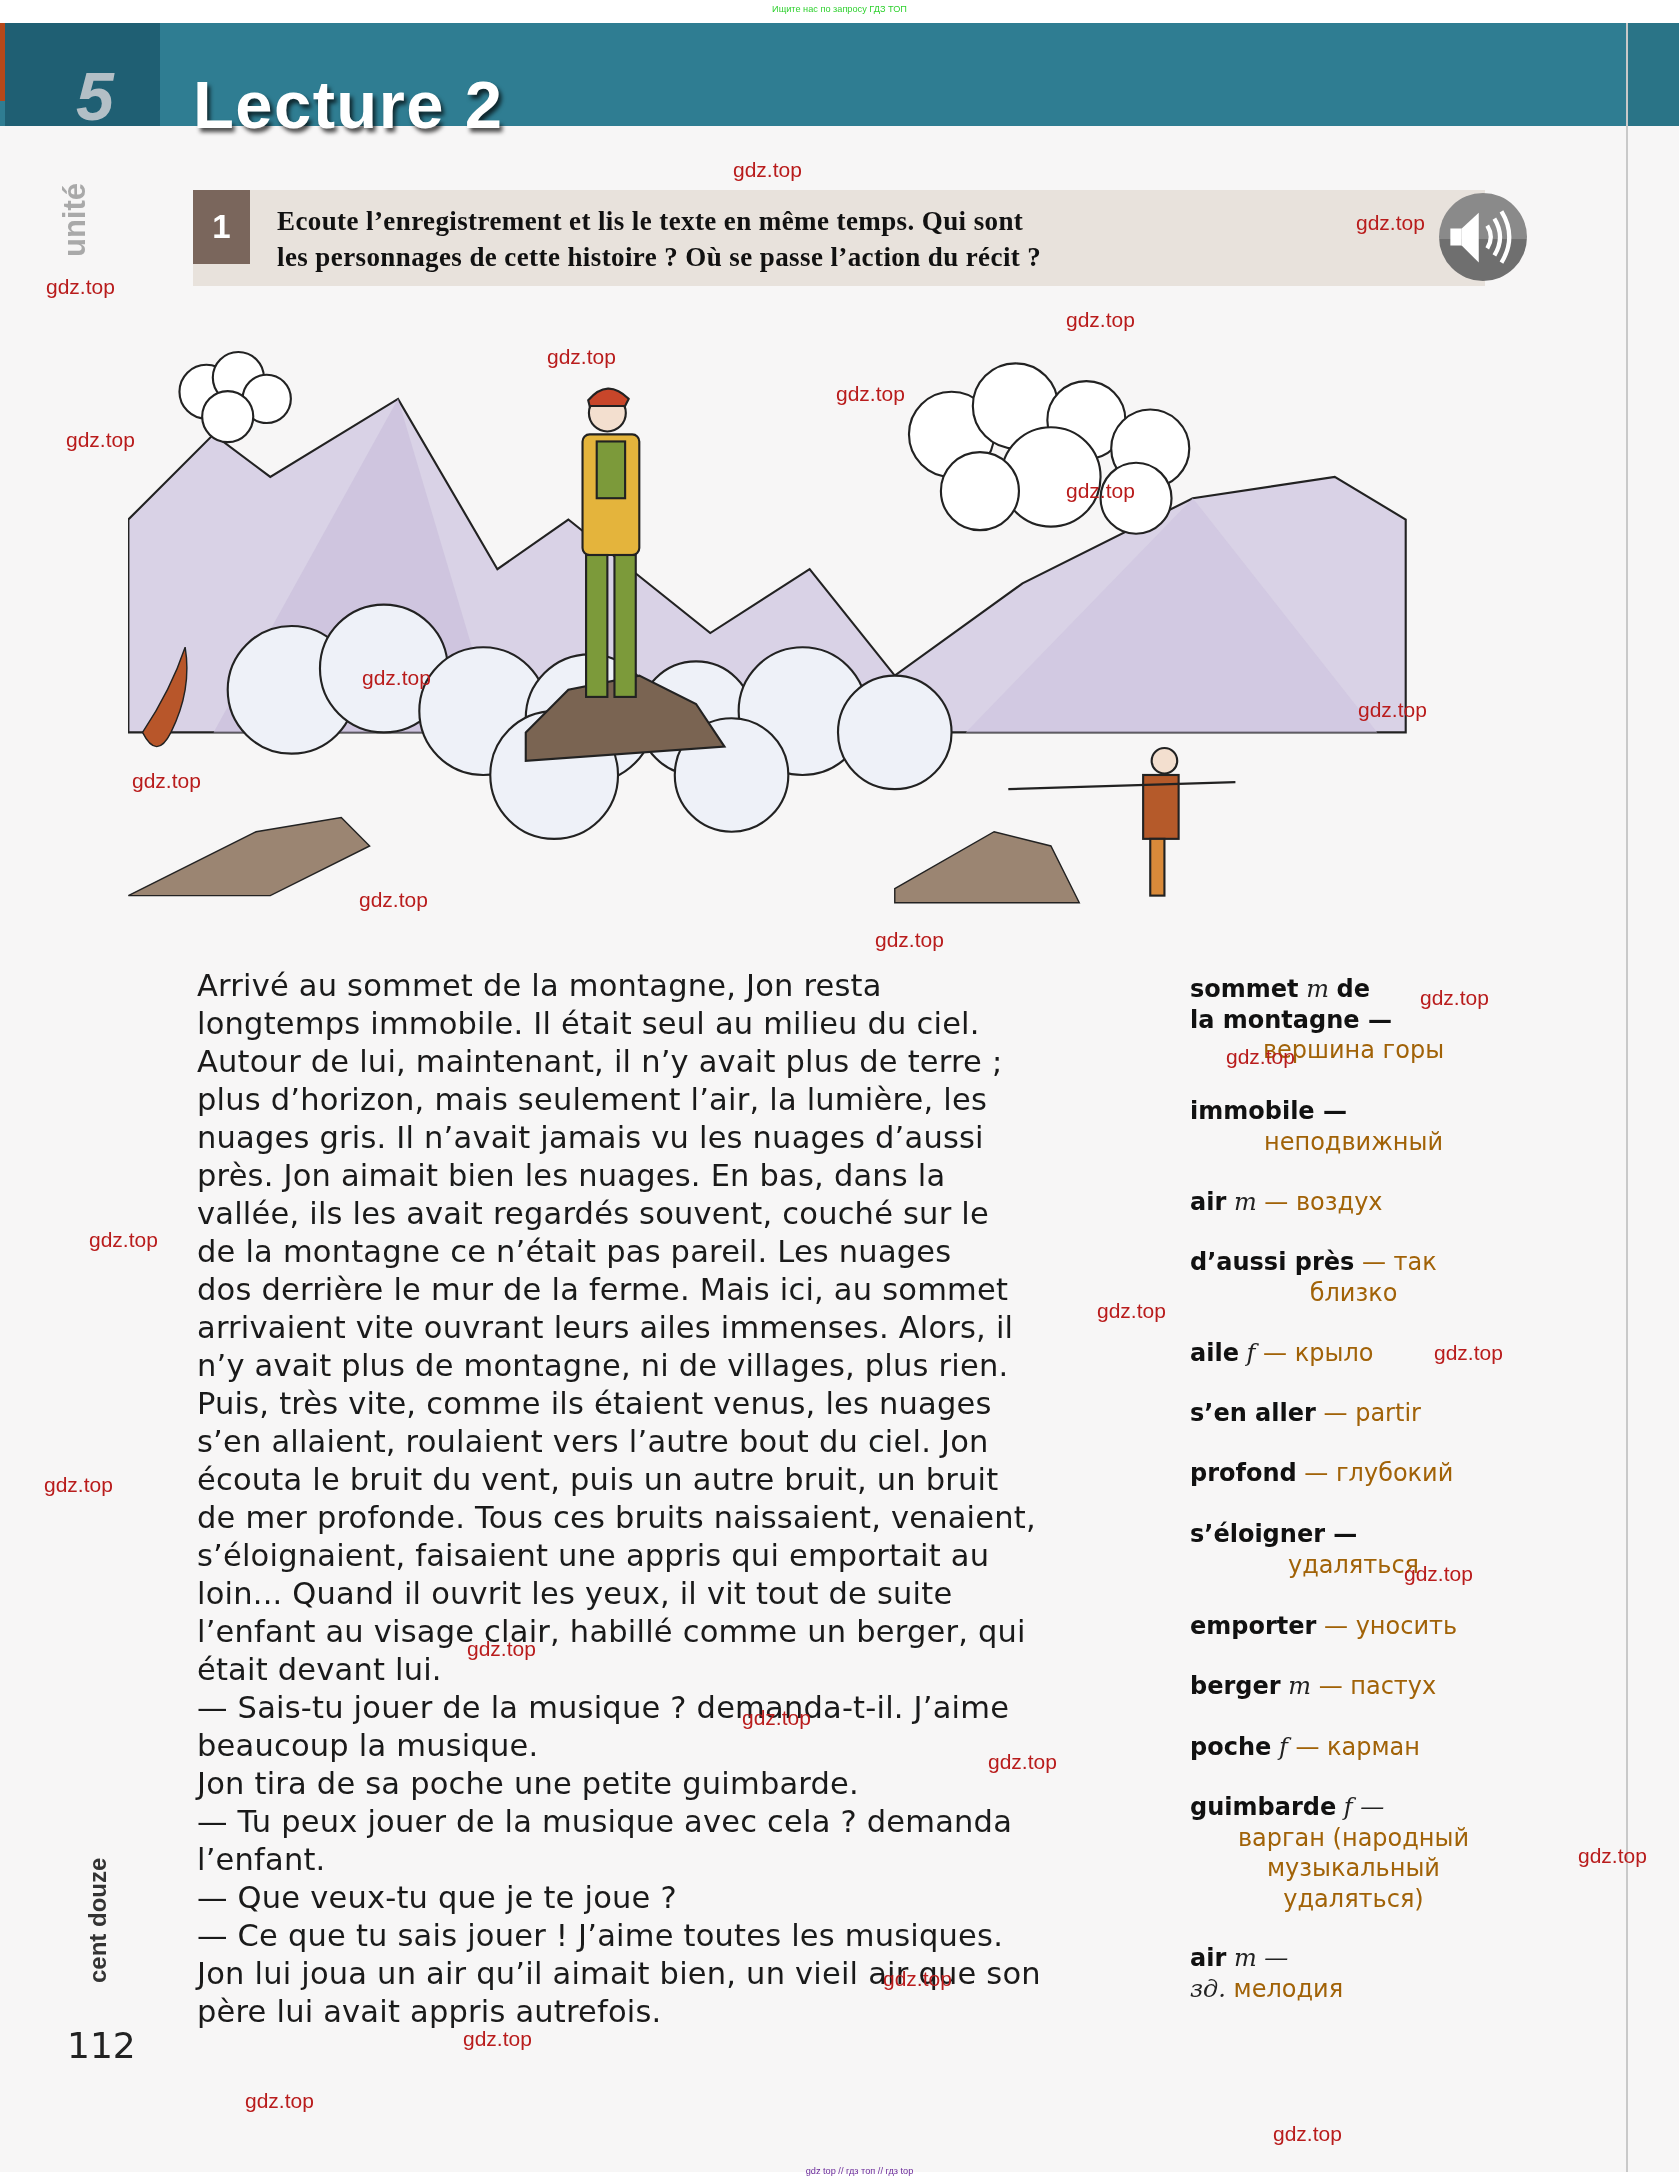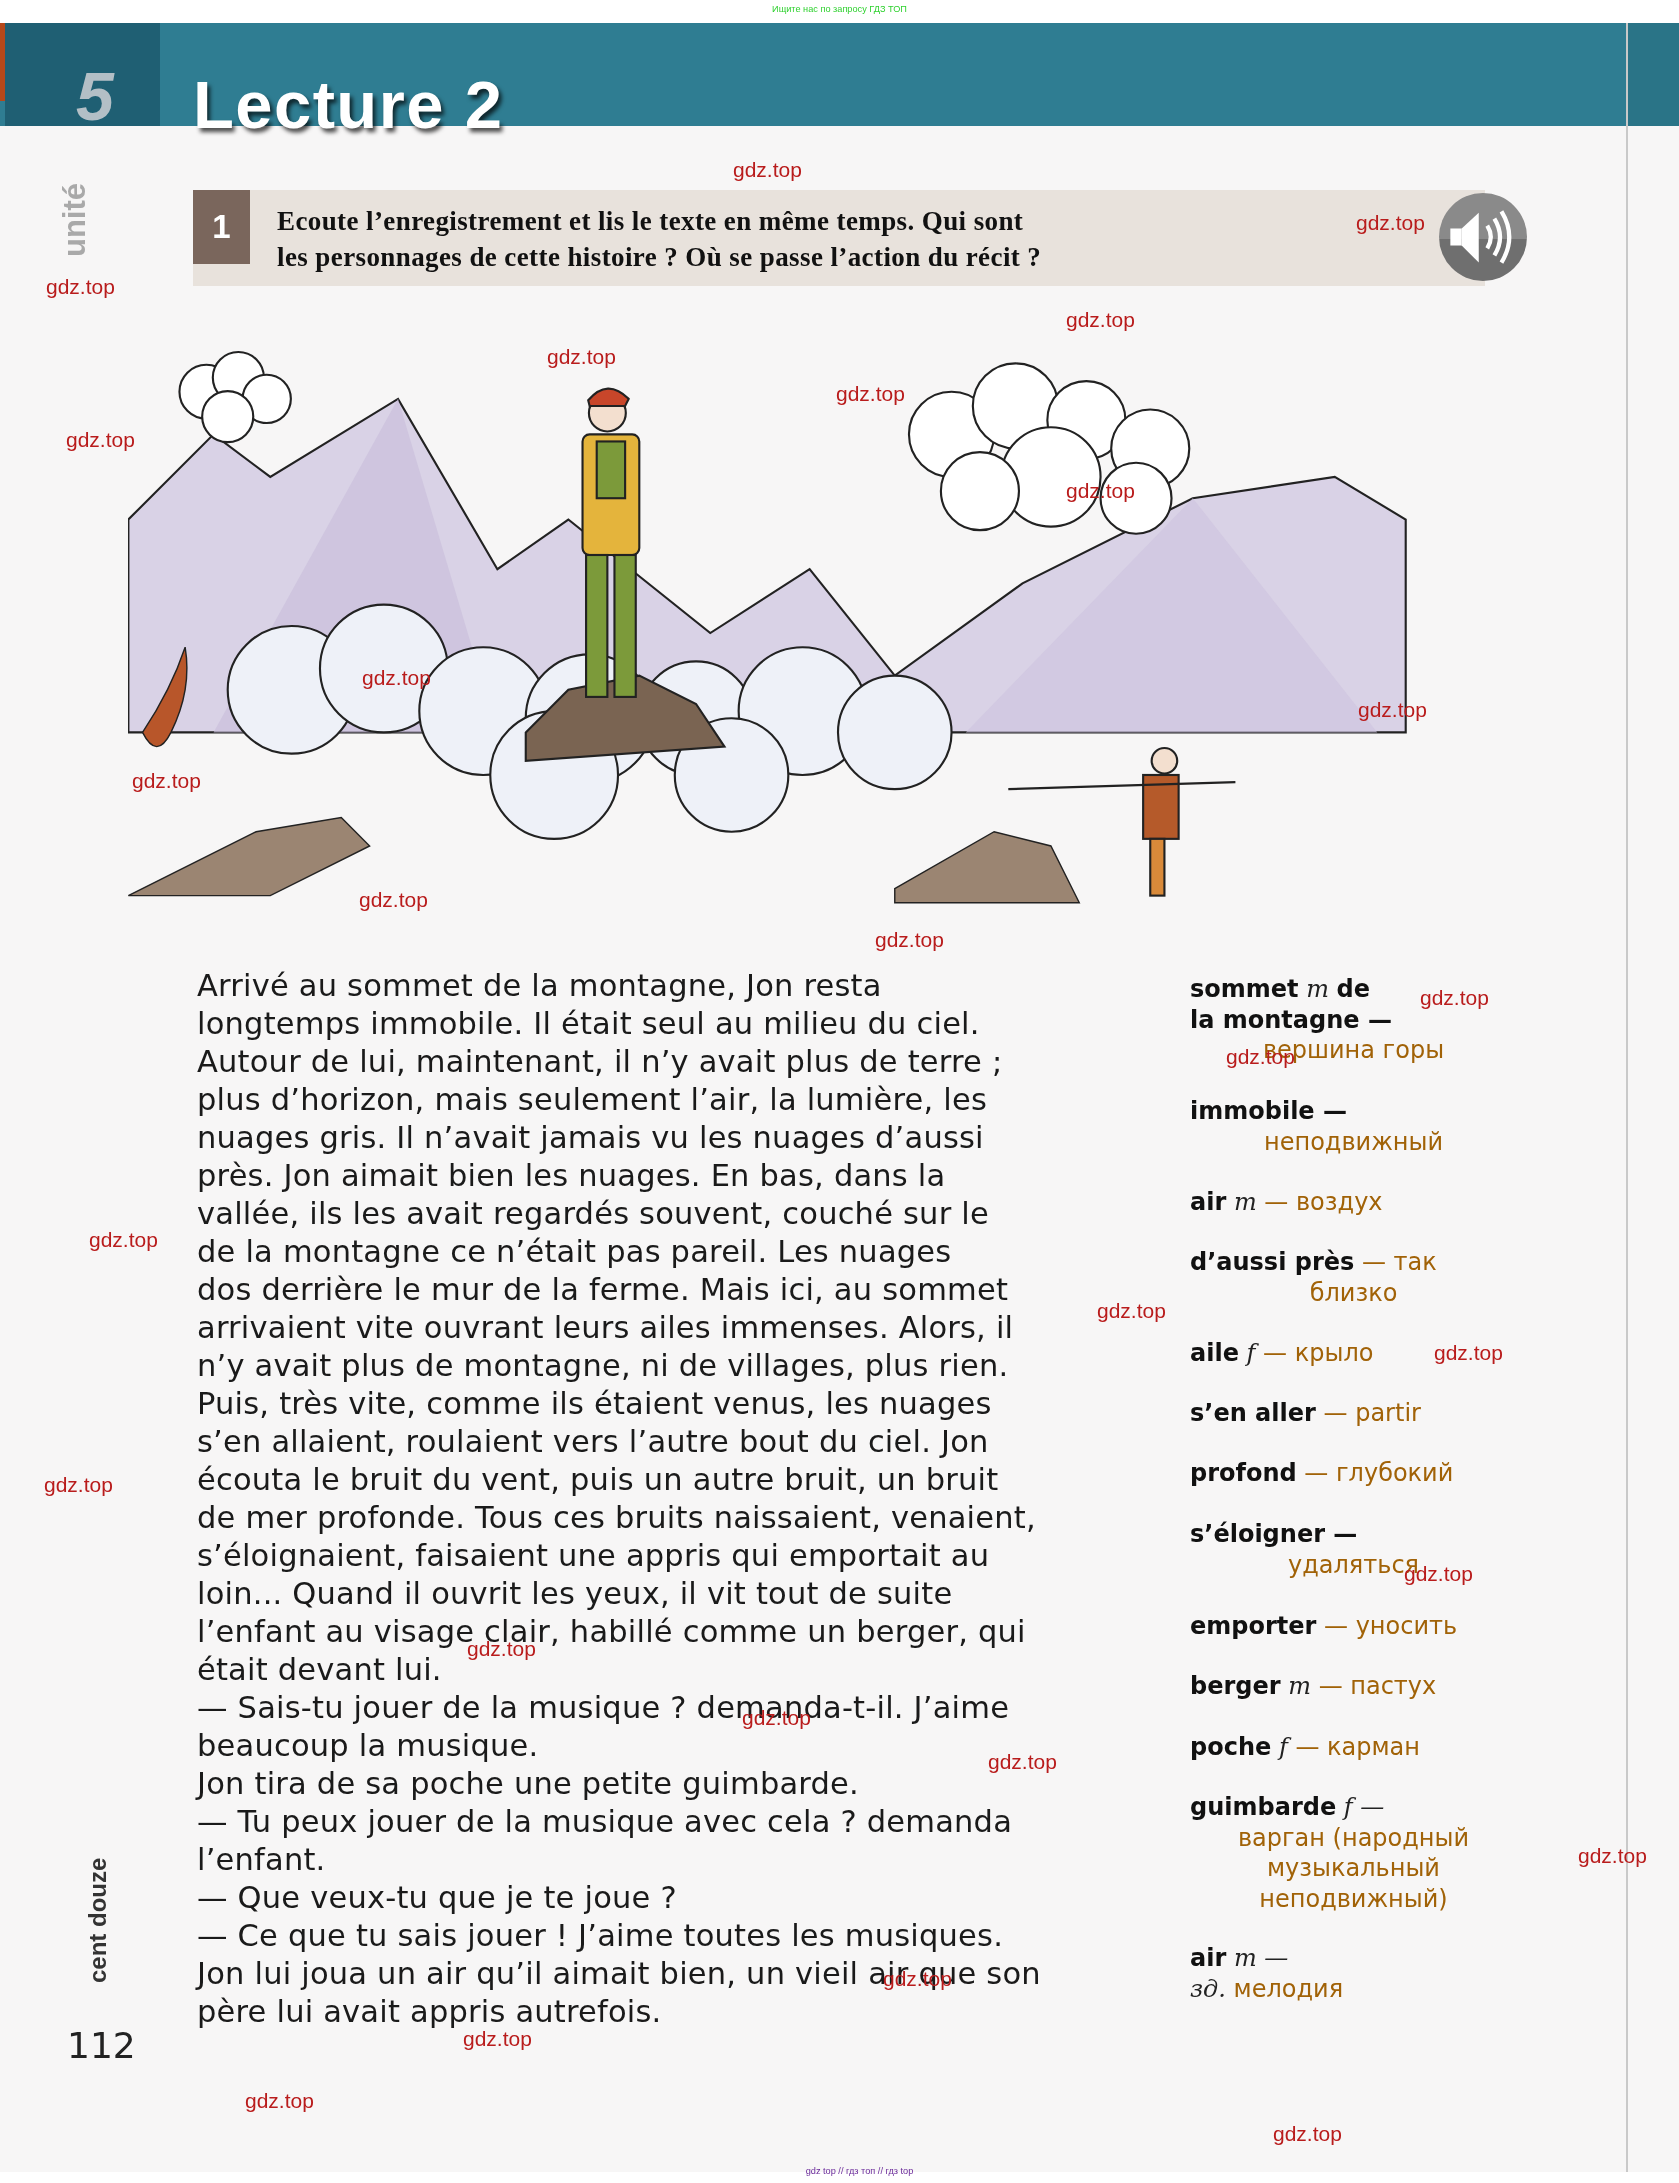--- a/index.html
+++ b/index.html
@@ -266,21 +266,21 @@
     <div class="vocab-entry" style="top:704px">
       <span class="term">berger</span> <span class="gram">m</span> <span class="tr">— пастух</span>
     </div>
     <div class="vocab-entry" style="top:765px">
       <span class="term">poche</span> <span class="gram">f</span> <span class="tr">— карман</span>
     </div>
     <div class="vocab-entry" style="top:825px">
       <div><span class="term">guimbarde</span> <span class="gram">f —</span></div>
       <div class="tr">варган (народный</div>
       <div class="tr">музыкальный</div>
-      <div class="tr">неподвижный)</div>
+      <div class="tr">удаляться)</div>
     </div>
     <div class="vocab-entry" style="top:976px">
       <div><span class="term">air</span> <span class="gram">m —</span></div>
       <div><span class="gram">зд.</span> <span class="tr">мелодия</span></div>
     </div>
   </div>
 
   <div class="page-word">cent douze</div>
   <div class="page-number">112</div>
 

